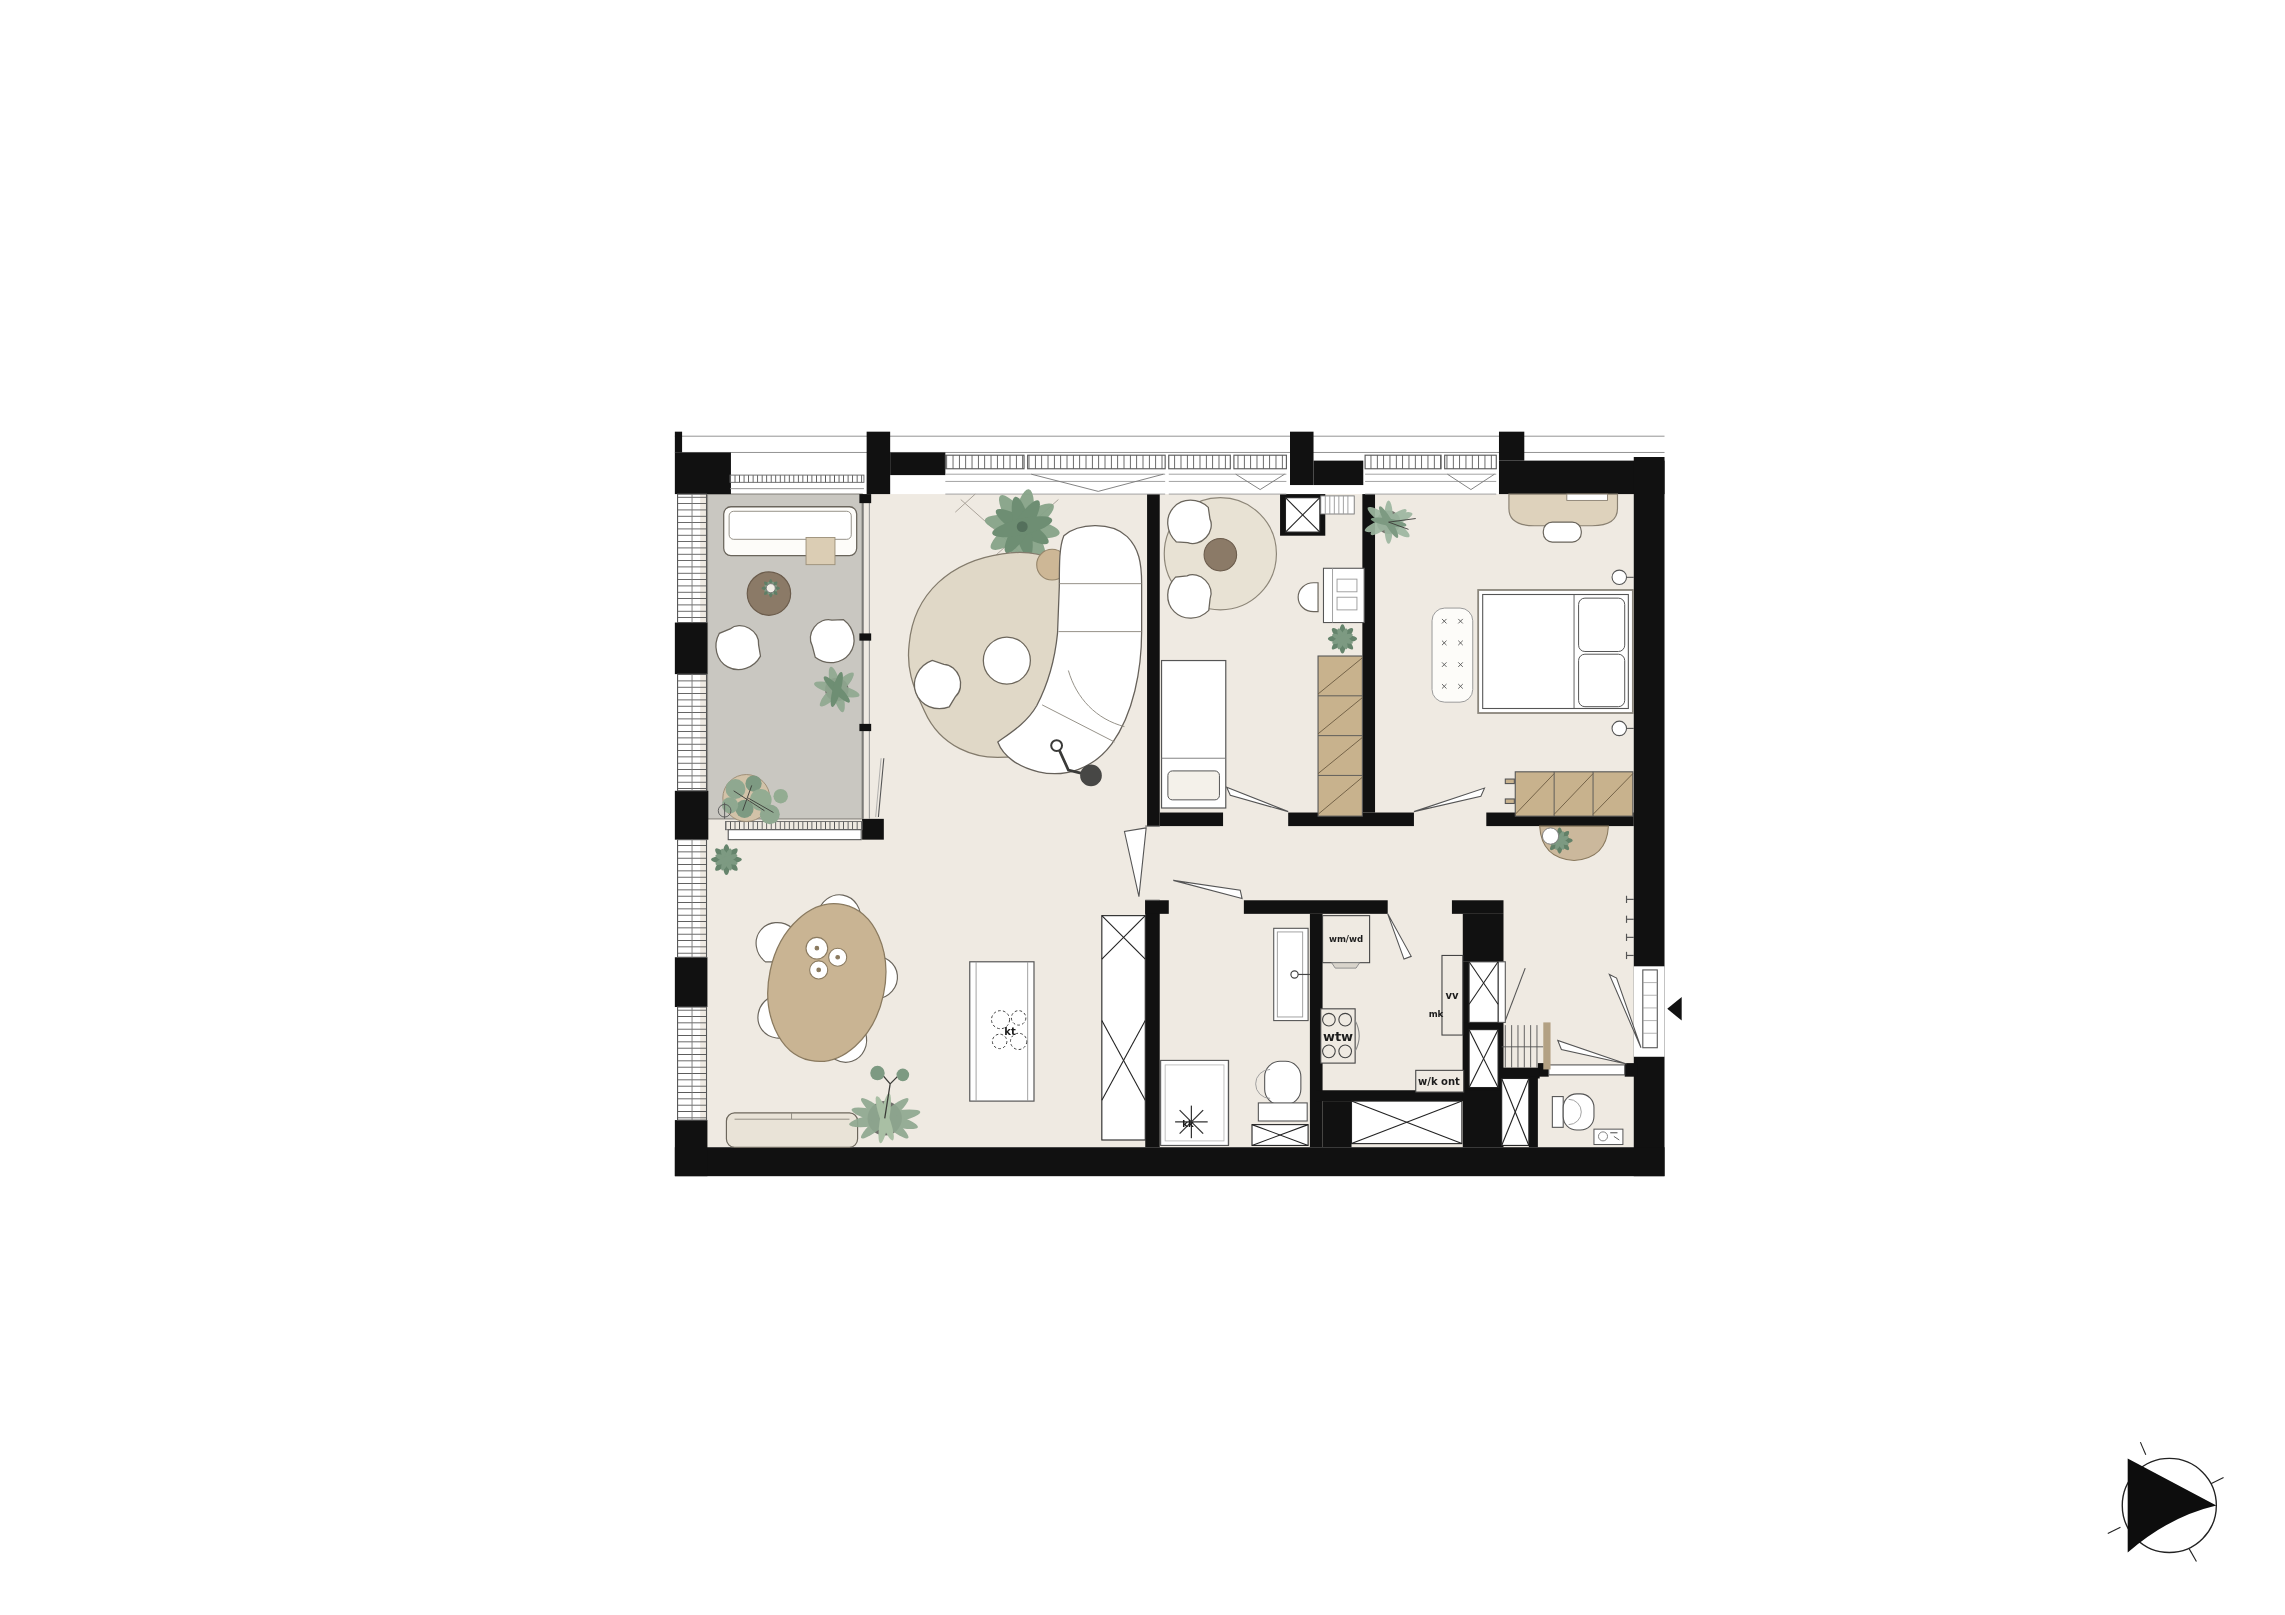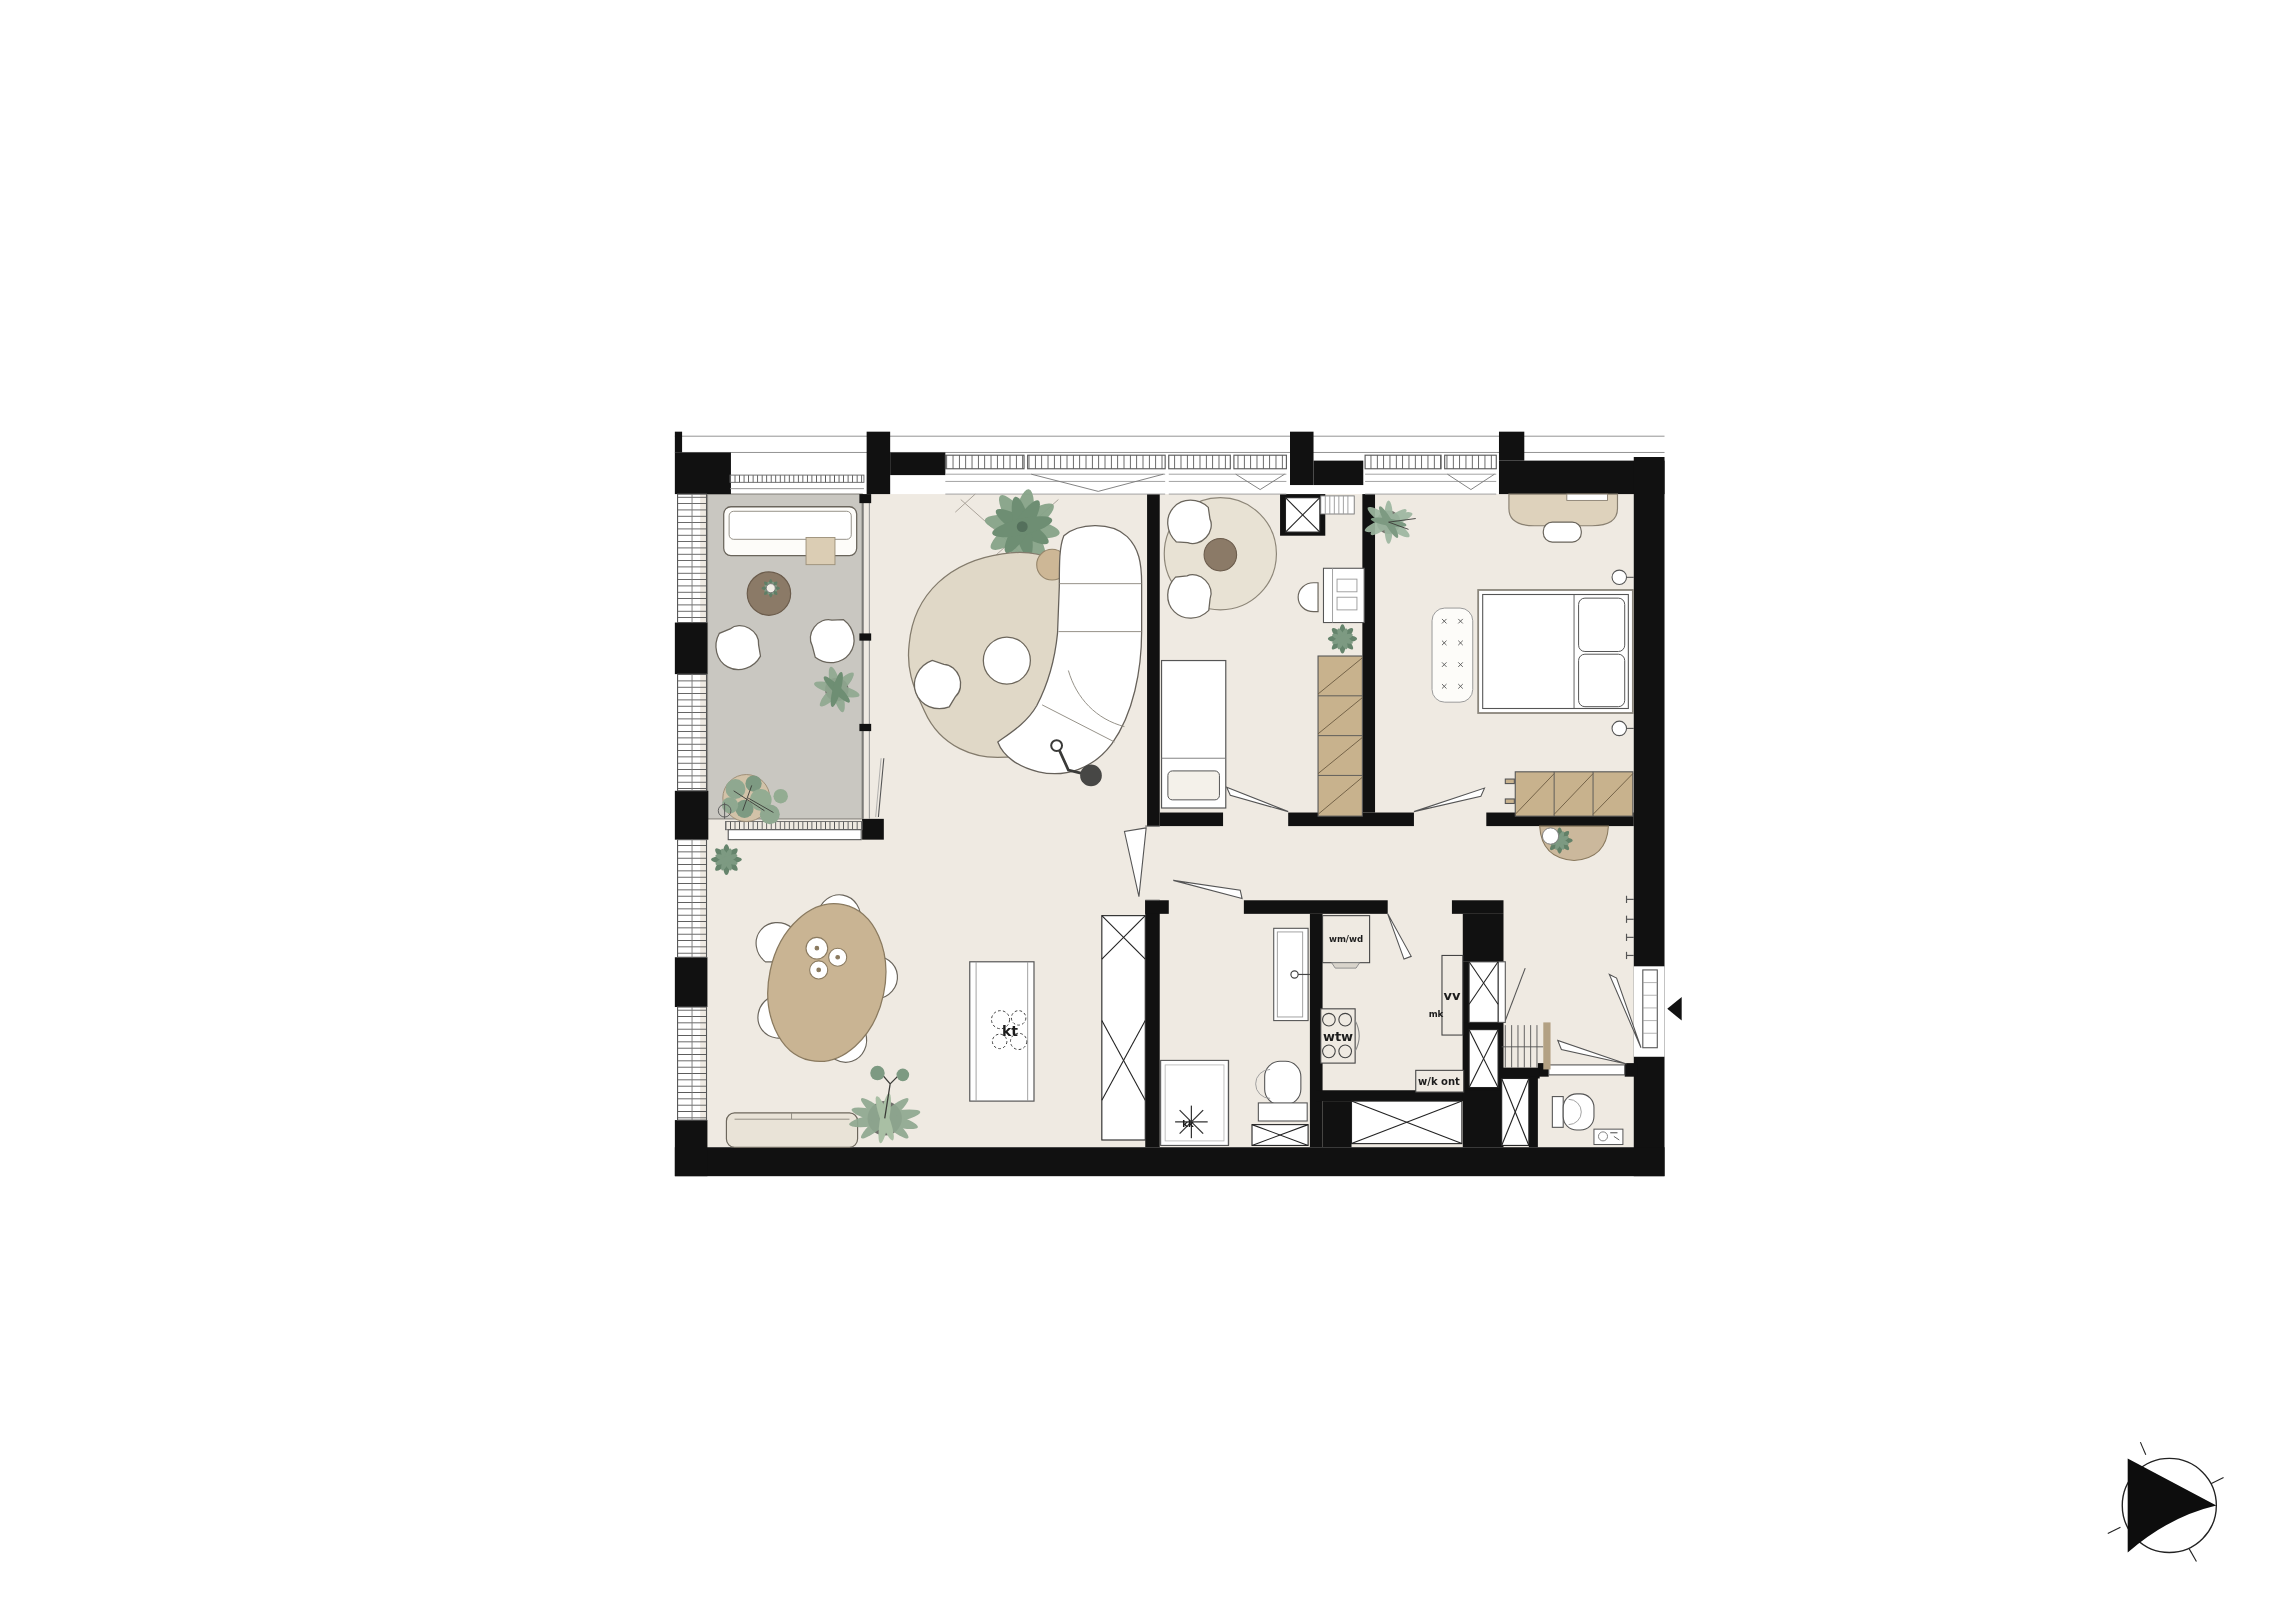--- a/index.html
+++ b/index.html
@@ -549,21 +549,21 @@
     <path d="M2352,1612 L2450,1664 Q2398,1676 2352,1716 Z" fill="#0d0d0d"></path>
     <g stroke="#222" stroke-width="1.2">
       <line x1="2372" y1="1608" x2="2366" y2="1594"></line>
       <line x1="2444" y1="1640" x2="2458" y2="1633"></line>
       <line x1="2344" y1="1688" x2="2330" y2="1695"></line>
       <line x1="2420" y1="1712" x2="2428" y2="1726"></line>
     </g>
   </g>
 </svg>
 
-<div class="plan-label" style="left:1010px;top:1031px;font-size:14px;">kt</div>
+<div class="plan-label" style="left:1010px;top:1031px;font-size:10px;">kt</div>
 <div class="plan-label" style="left:1188px;top:1124px;">kk</div>
 <div class="plan-label" style="left:1346px;top:939px;">wm/wd</div>
 <div class="plan-label" style="left:1338px;top:1036px;font-size:13px;">wtw</div>
-<div class="plan-label" style="left:1452px;top:995px;font-size:13px;">vv</div>
+<div class="plan-label" style="left:1452px;top:995px;font-size:10px;">vv</div>
 <div class="plan-label" style="left:1436px;top:1014px;">mk</div>
 <div class="plan-label" style="left:1439px;top:1081px;font-size:10px;">w/k ont</div>
 </div>
 
 
 </body></html>

